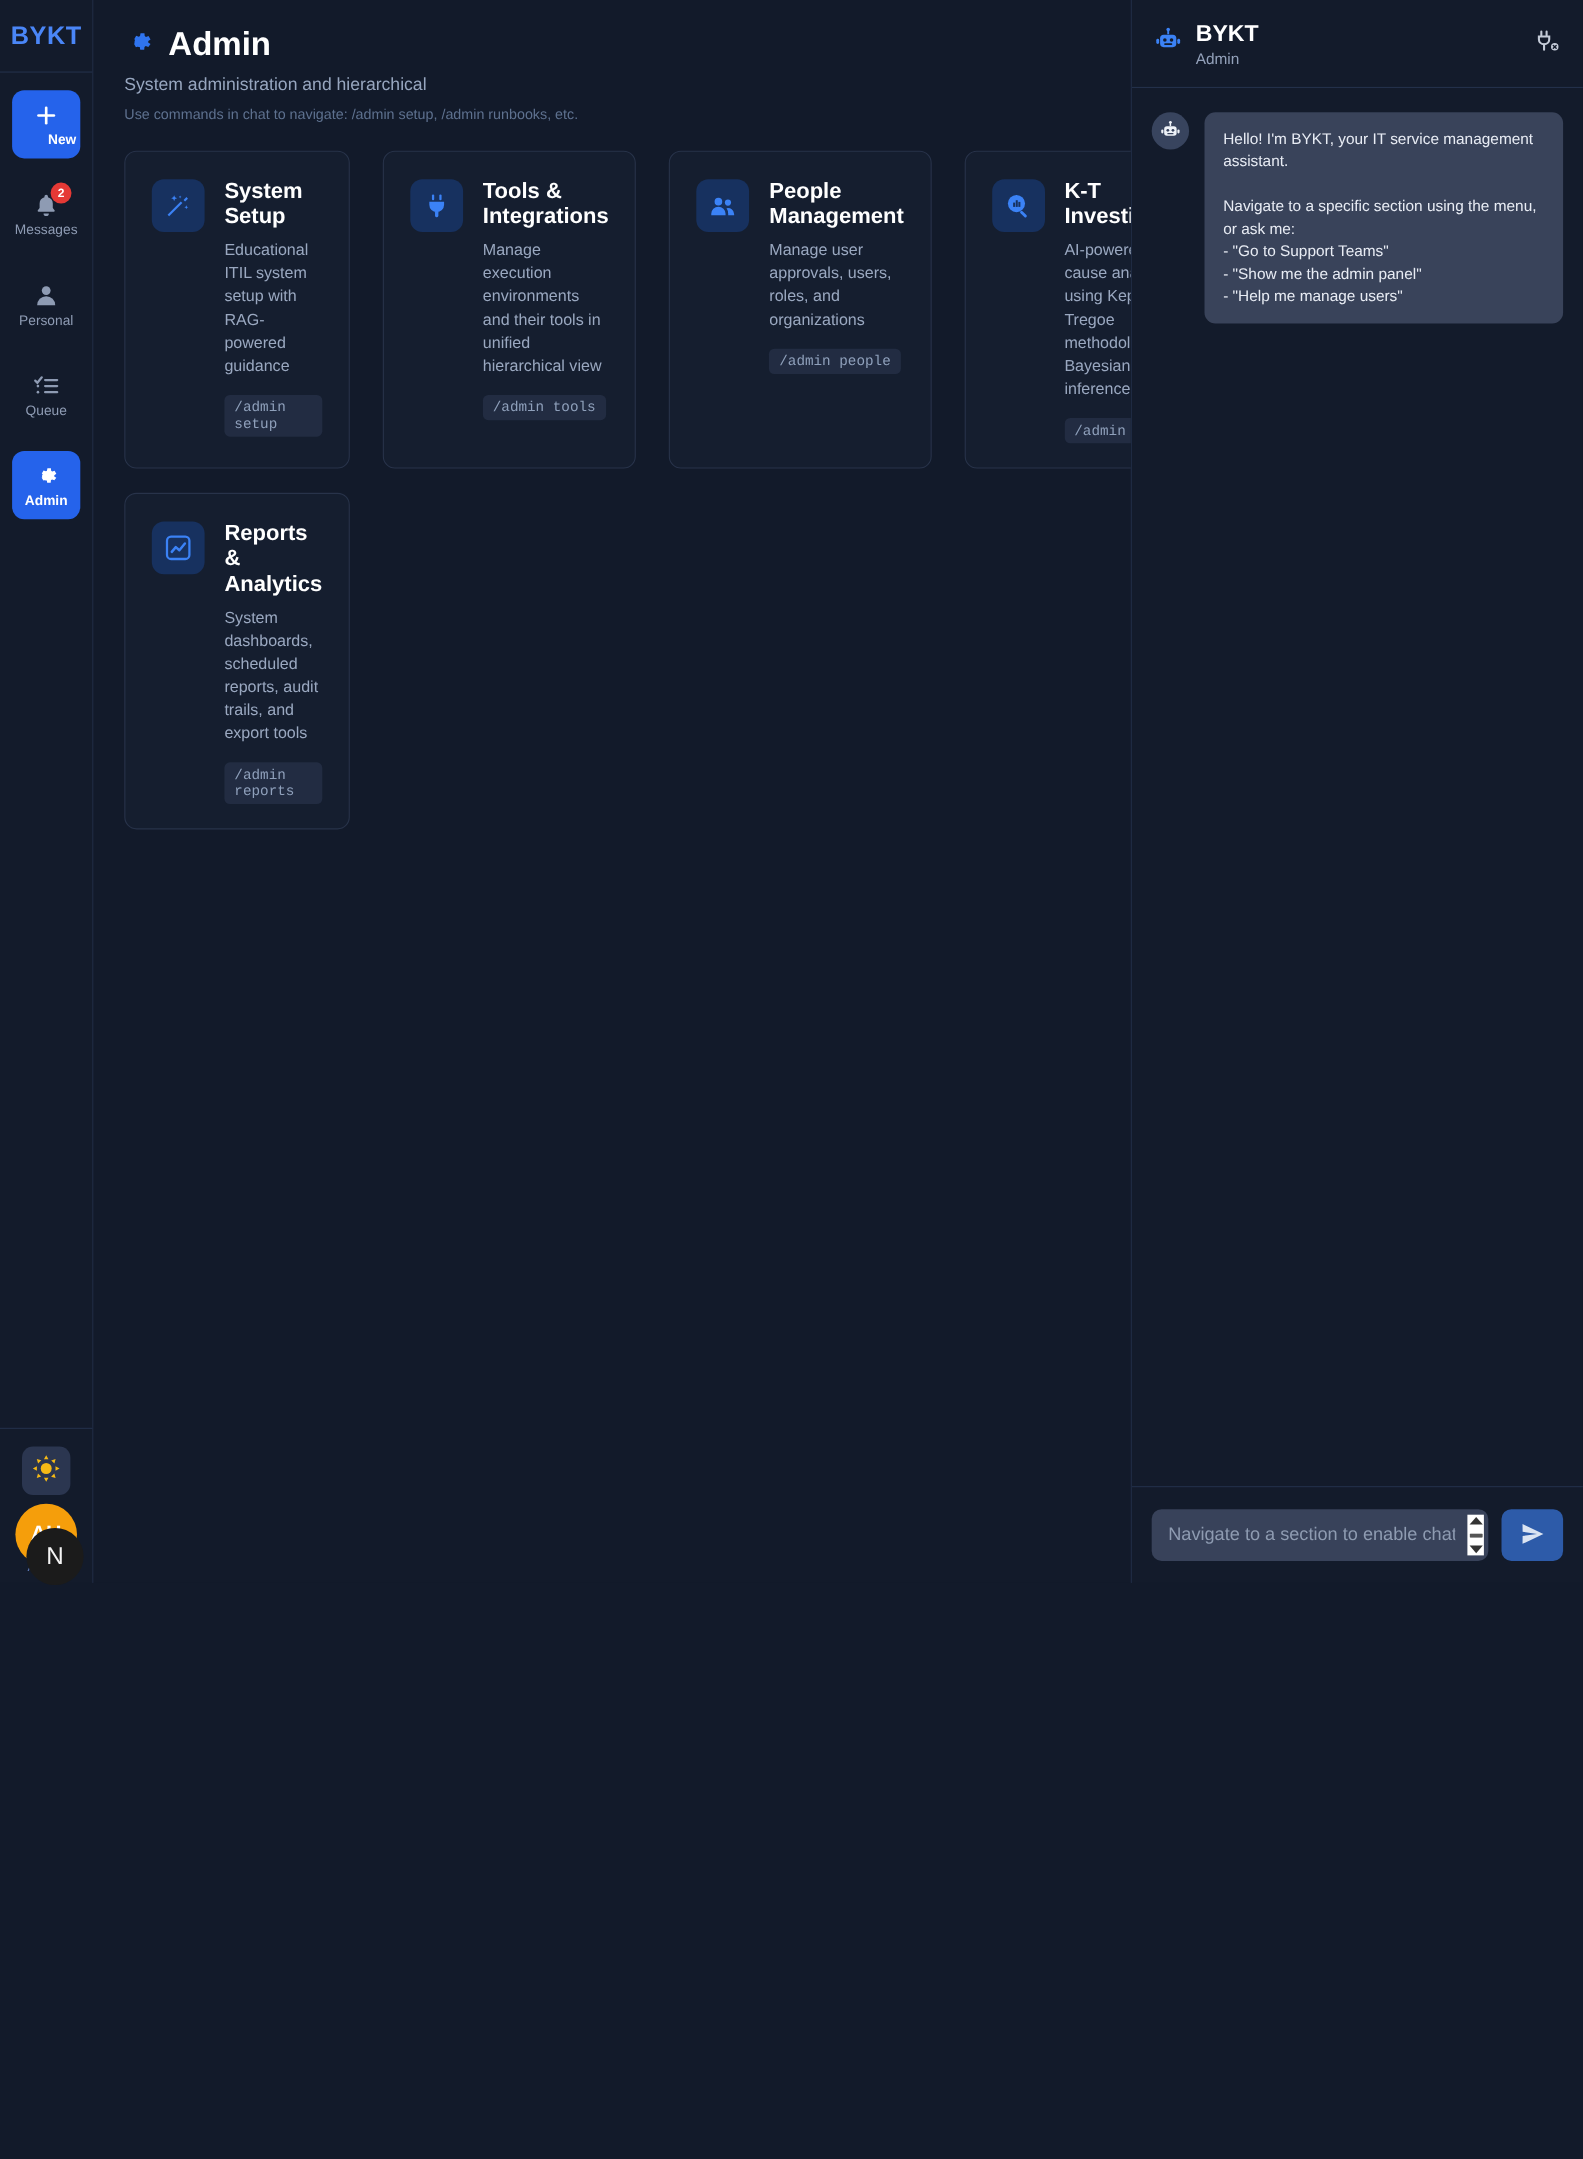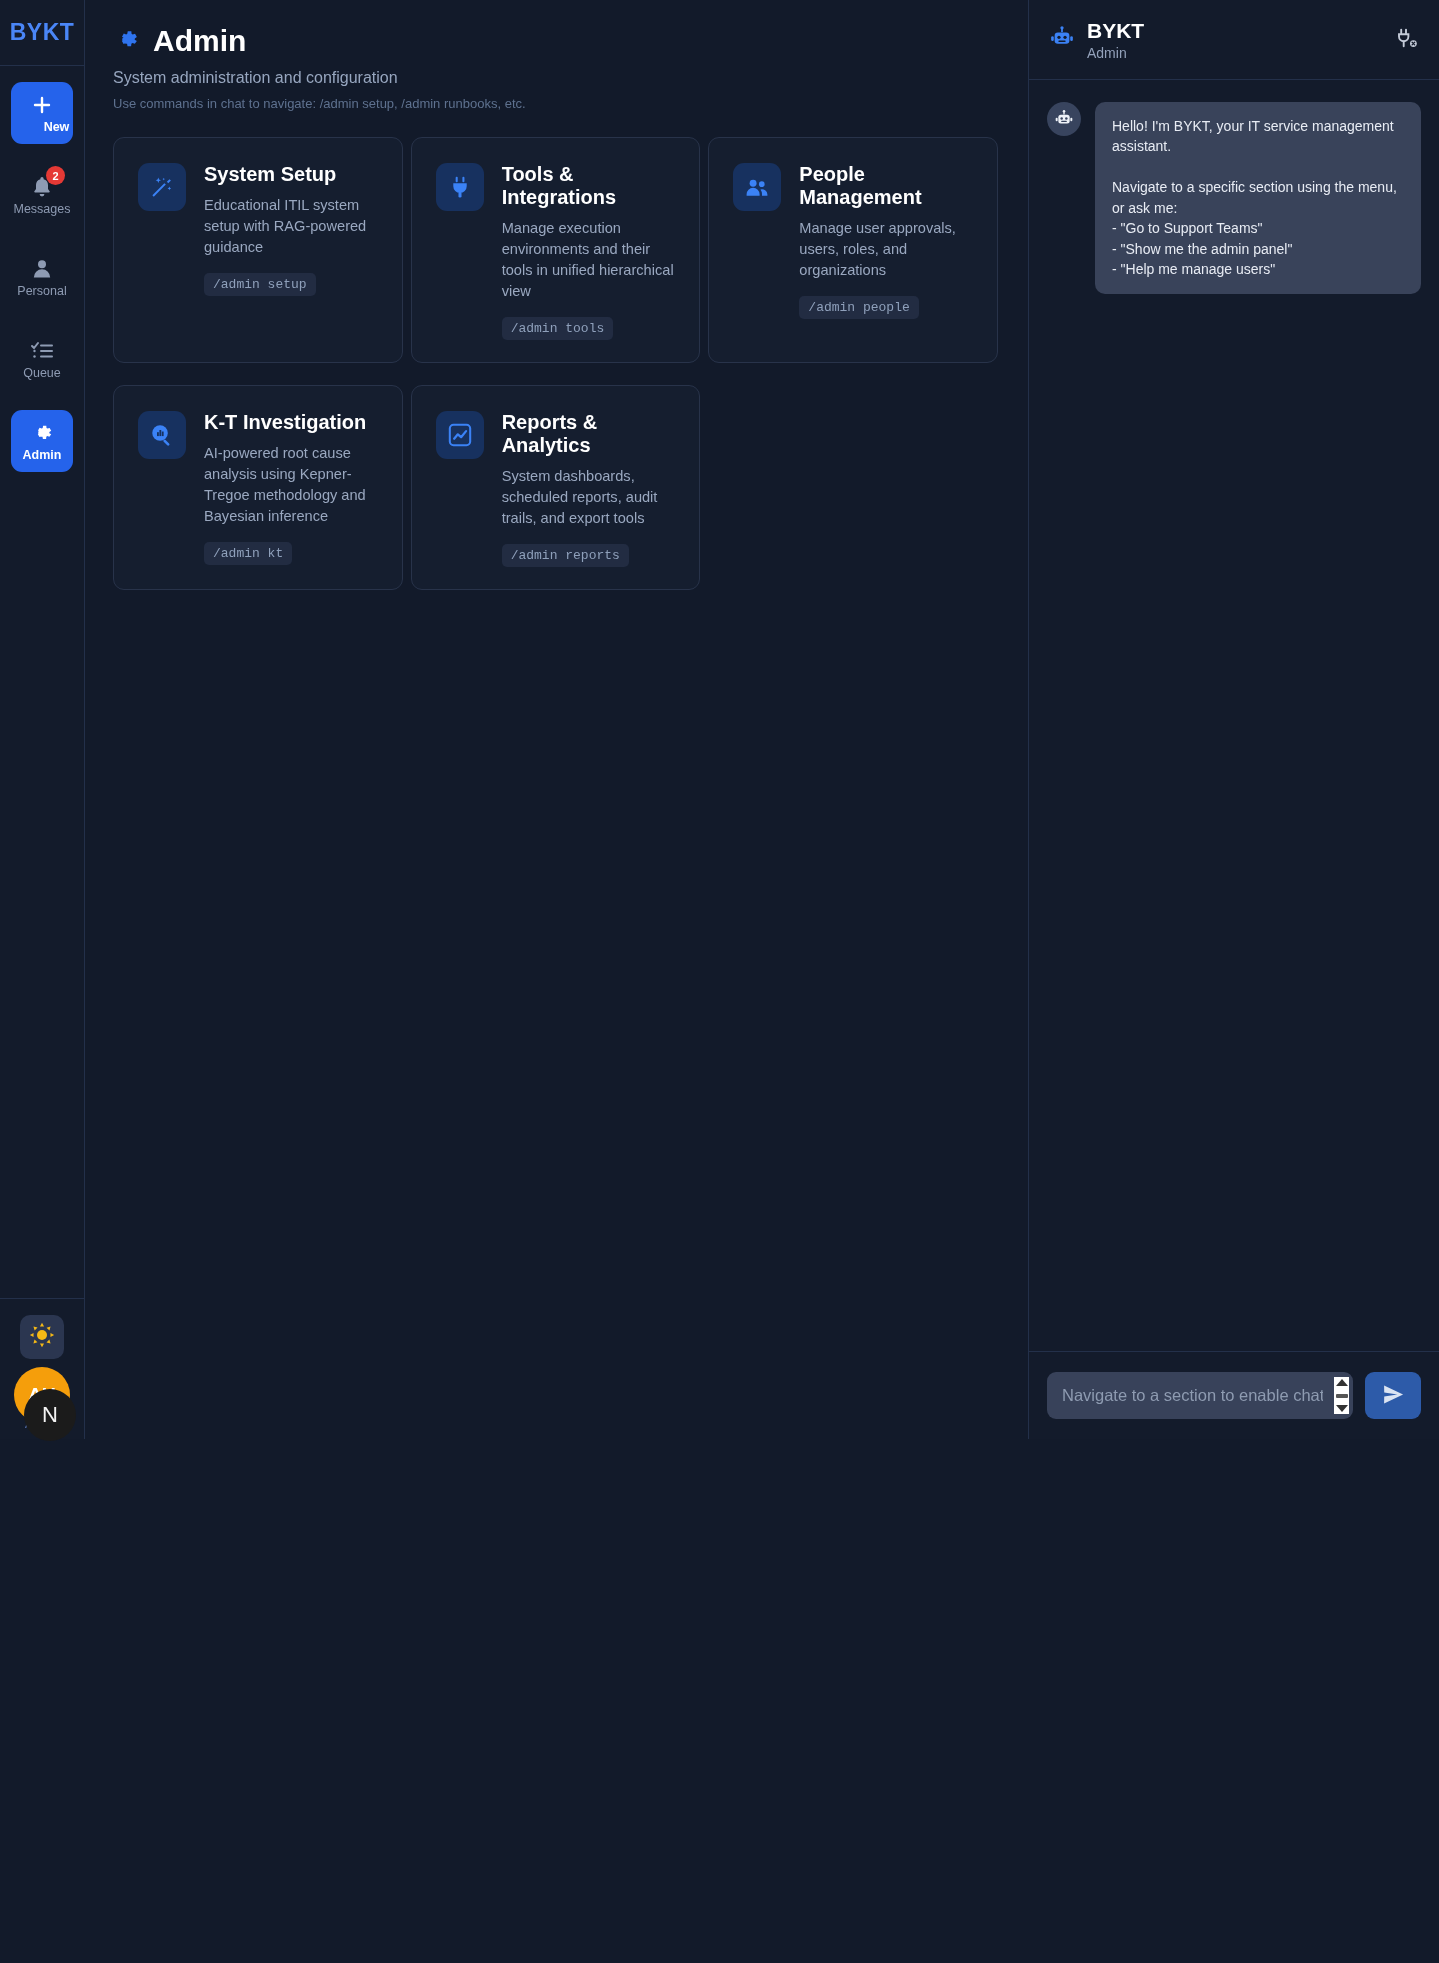--- a/index.html
+++ b/index.html
@@ -72,21 +72,21 @@
     flex: 1; background: #121a2a; padding: 24px 30px 0 28px;
     border-right: 1px solid #23304a; overflow: hidden;
   }
   .page-head { display: flex; align-items: center; gap: 13px; }
   .page-title { font-size: 30px; font-weight: bold; color: #fff; }
   .page-sub { margin-top: 11px; font-size: 16px; color: #97a6bf; }
   .page-hint { margin-top: 9px; font-size: 13px; color: #5e718f; }
 
   .cards {
     margin-top: 26px;
-    display: grid; grid-template-columns: 1fr 1fr 1fr; gap: 22px 8px;
+    display: grid; grid-template-columns: 1fr 1fr 1fr 1fr; gap: 22px 30px;
     max-width: 890px;
   }
   .card {
     background: #151e2f; border: 1px solid #28334a; border-radius: 11px;
     padding: 25px 24px 22px; display: flex; gap: 18px; cursor: pointer;
   }
   .card-ico {
     flex: 0 0 48px; width: 48px; height: 48px; border-radius: 11px;
     background: #17315f; display: flex; align-items: center; justify-content: center;
   }
@@ -226,21 +226,21 @@
 
   <div class="main">
     <div class="page-head">
       <span>
         <svg width="27" height="27" viewBox="0 0 24 24" fill="#2f74ef">
             <path d="M12 8.2a3.8 3.8 0 100 7.6 3.8 3.8 0 000-7.6zm9.2 5.1l-1.9-1.1.1-1.2 1.8-1.3-1.6-2.8-2.1.7-1-.7-.2-2.2h-3.2l-.4 2.2-1 .6-2.1-.8-1.6 2.8 1.8 1.3-.1 1.2-1.9 1.1 1.6 2.8 2.1-.8 1 .6.4 2.2h3.2l.2-2.2 1-.7 2.1.7z"></path>
           </svg>
       </span>
       <div class="page-title">Admin</div>
     </div>
-    <div class="page-sub">System administration and configuration</div>
+    <div class="page-sub">System administration and hierarchical</div>
     <div class="page-hint">Use commands in chat to navigate: /admin setup, /admin runbooks, etc.</div>
 
     <div class="cards">
 
       <div class="card">
         <div class="card-ico">
           <svg viewBox="0 0 24 24" fill="#3b82f6">
               <path d="M4.4 20.9l-1.3-1.3L14.2 8.5l1.3 1.3z"></path>
               <path d="M16.5 7.2l1.3 1.3 2.4-2.4-1.3-1.3z"></path>
               <path d="M8.6 3.2l.7 1.8 1.8.7-1.8.7-.7 1.8-.7-1.8-1.8-.7 1.8-.7z"></path>

